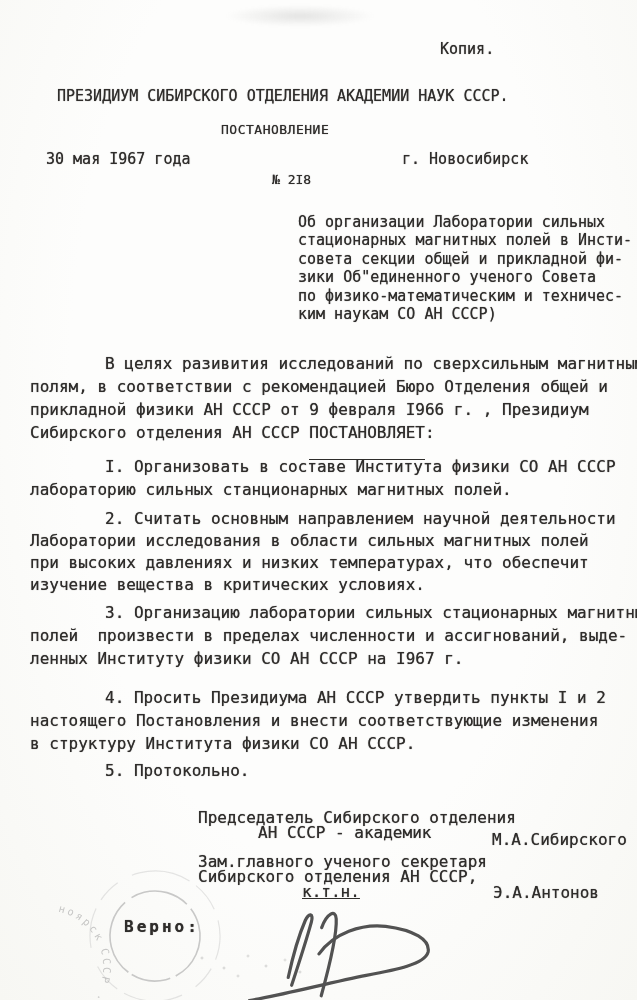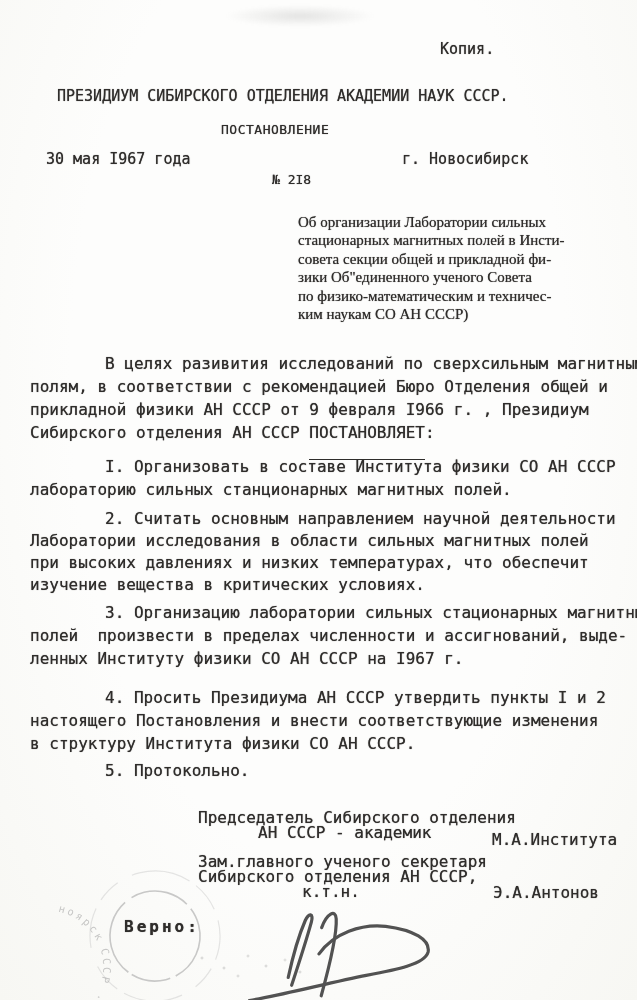--- a/index.html
+++ b/index.html
@@ -17,37 +17,37 @@
   .abs{ position:absolute; }
   .ln{ white-space:pre; }
 
   .copy-label{ left:440px; top:40px; font-size:15px; }
   .org-line{ left:57px; top:87px; font-size:15px; }
   .doc-type{ left:221px; top:122px; font-size:13px; letter-spacing:0.5px; }
   .date{ left:46px; top:150px; font-size:15px; }
   .number{ left:272px; top:150px; font-size:13px;margin-top:22px; }
   .city{ left:394px; top:150px; font-size:15px;margin-left:8px; }
 
-  .subject{ left:298px; top:213px; width:336px; font-size:15px; line-height:18.4px;font-family:Liberation Serif, serif; }
+  .subject{ left:298px; top:213px; width:336px; font-size:15px; line-height:18.4px; }
 
   .para{ left:30px; width:610px; font-size:16px; line-height:23px; }
   .intro{ top:352px; }
   .item-1{ top:455px; }
   .item-2{ top:508px; line-height:22px; }
   .item-3{ top:601px; }
   .item-4{ top:686px; }
   .item-5{ top:759px; }
   .indent{ padding-left:75px; }
   .u-word{ border-bottom:1.6px solid #2f2d2b; padding-bottom:17px; }
 
   .sig-role{ font-size:16px; line-height:15px; }
   .sig1{ left:198px; top:810px; }
   .sig2{ left:198px; top:854px; }
   .pad60{ padding-left:60px; }
-  .pad104{ padding-left:104px; }
+  .pad104{ padding-left:104px;text-decoration:underline; }
   .sig-name{ font-size:16px; }
   .name1{ left:492px; top:830px; }
   .name2{ left:493px; top:883px; }
 
   .verno{ left:124px; top:917px; font-size:16px; font-weight:bold; letter-spacing:3px; z-index:3; }
 
   .stamp-svg{ left:56px; top:854px; z-index:1; }
   .sign-svg{ left:235px; top:893px; z-index:2; }
 
   .smudge-top{
@@ -124,21 +124,21 @@
   </div>
 
   <div class="abs tw para item-5">
     <div class="ln indent">5. Протокольно.</div>
   </div>
 
   <div class="abs tw sig-role sig1">
     <div class="ln">Председатель Сибирского отделения</div>
     <div class="ln pad60">АН СССР - академик</div>
   </div>
-  <div class="abs tw sig-name name1">М.А.Института</div>
+  <div class="abs tw sig-name name1">М.А.Сибирского</div>
 
   <div class="abs tw sig-role sig2">
     <div class="ln">Зам.главного ученого секретаря</div>
     <div class="ln">Сибирского отделения АН СССР,</div>
     <div class="ln pad104">к.т.н.</div>
   </div>
   <div class="abs tw sig-name name2">Э.А.Антонов</div>
 
   <div class="abs tw verno">Верно:</div>
 

